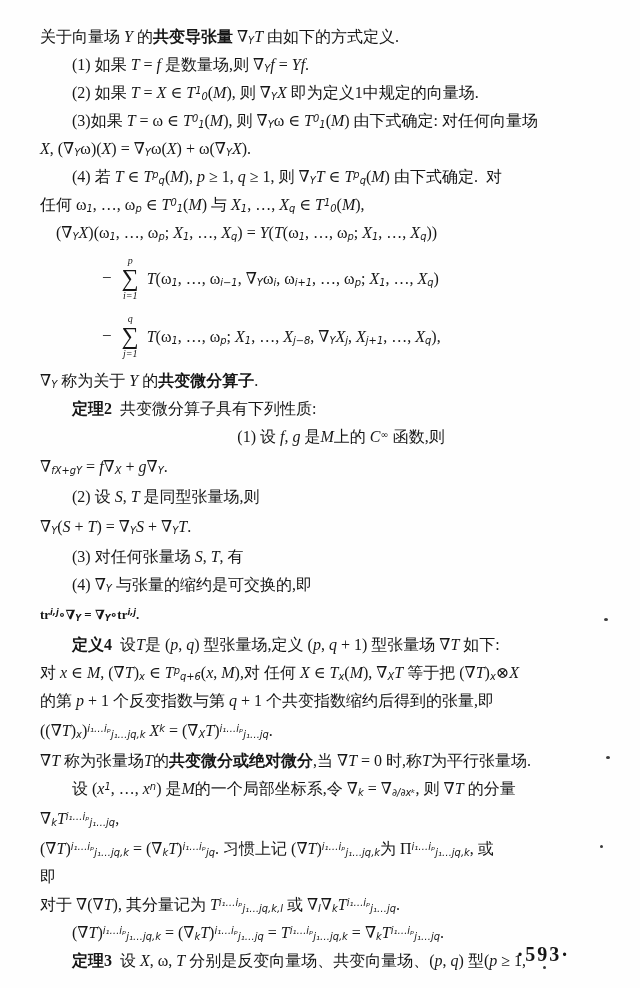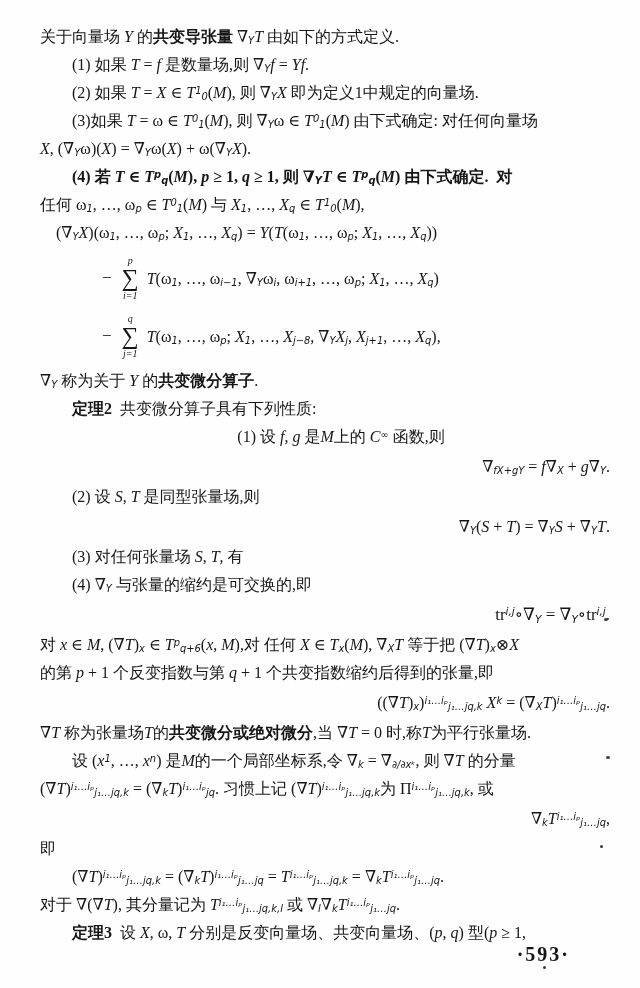--- a/index.html
+++ b/index.html
@@ -14,25 +14,25 @@
     font-size: 16px;
     box-sizing: border-box;
     padding: 23px 30px 0 40px;
   }
   .line {
     white-space: pre;
     line-height: 28px;
     min-height: 28px;
   }
   .line.display {
-    text-align: right;
+    text-align: left;
     text-indent: 0 !important;
     margin: 2px 0;
   }
-  .line.small { font-size: 17px; }
+  .line.small { font-size: 13px; font-weight: bold; }
   b { font-weight: bold; }
   i { font-style: italic; font-family: "Liberation Serif", "DejaVu Serif", serif; }
   sub, sup {
     font-size: 0.62em;
     font-style: italic;
     font-family: "DejaVu Sans", sans-serif;
     line-height: 0;
   }
   sup { vertical-align: 0.45em; }
   sub { vertical-align: -0.25em; }
@@ -78,44 +78,45 @@
 </head>
 <body>
 
 <div class="page">
   <div>
       <div class="line">关于向量场 <i>Y</i> 的<b>共变导张量</b> ∇<sub>Y</sub><i>T</i> 由如下的方式定义.</div>
       <div class="line" style="text-indent: 2em;">(1) 如果 <i>T</i> = <i>f</i> 是数量场,则 ∇<sub>Y</sub><i>f</i> = <i>Yf</i>.</div>
       <div class="line" style="text-indent: 2em;">(2) 如果 <i>T</i> = <i>X</i> ∈ <i>T</i><sup>1</sup><sub>0</sub>(<i>M</i>), 则 ∇<sub>Y</sub><i>X</i> 即为定义1中规定的向量场.</div>
       <div class="line" style="text-indent: 2em;">(3)如果 <i>T</i> = ω ∈ <i>T</i><sup>0</sup><sub>1</sub>(<i>M</i>), 则 ∇<sub>Y</sub>ω ∈ <i>T</i><sup>0</sup><sub>1</sub>(<i>M</i>) 由下式确定: 对任何向量场</div>
       <div class="line"><i>X</i>, (∇<sub>Y</sub>ω)(<i>X</i>) = ∇<sub>Y</sub>ω(<i>X</i>) + ω(∇<sub>Y</sub><i>X</i>).</div>
-      <div class="line" style="text-indent: 2em; font-weight: bold;">(4) 若 <i>T</i> ∈ <i>T</i><sup>p</sup><sub>q</sub>(<i>M</i>), <i>p</i> ≥ 1, <i>q</i> ≥ 1, 则 ∇<sub>Y</sub><i>T</i> ∈ <i>T</i><sup>p</sup><sub>q</sub>(<i>M</i>) 由下式确定.  对</div>
+      <div class="line" style="text-indent: 2em;">(4) 若 <i>T</i> ∈ <i>T</i><sup>p</sup><sub>q</sub>(<i>M</i>), <i>p</i> ≥ 1, <i>q</i> ≥ 1, 则 ∇<sub>Y</sub><i>T</i> ∈ <i>T</i><sup>p</sup><sub>q</sub>(<i>M</i>) 由下式确定.  对</div>
       <div class="line">任何 ω<sub>1</sub>, …, ω<sub>p</sub> ∈ <i>T</i><sup>0</sup><sub>1</sub>(<i>M</i>) 与 <i>X</i><sub>1</sub>, …, <i>X</i><sub>q</sub> ∈ <i>T</i><sup>1</sup><sub>0</sub>(<i>M</i>),</div>
       <div class="line" style="text-indent: 1em;">(∇<sub>Y</sub><i>X</i>)(ω<sub>1</sub>, …, ω<sub>p</sub>; <i>X</i><sub>1</sub>, …, <i>X</i><sub>q</sub>) = <i>Y</i>(<i>T</i>(ω<sub>1</sub>, …, ω<sub>p</sub>; <i>X</i><sub>1</sub>, …, <i>X</i><sub>q</sub>))</div>
       <div class="sum-line"><span class="minus">−</span><span class="sigma-block"><span class="lim">p</span><span class="sigma">∑</span><span class="lim">i=1</span></span><span><i>T</i>(ω<sub>1</sub>, …, ω<sub>i−1</sub>, ∇<sub>Y</sub>ω<sub>i</sub>, ω<sub>i+1</sub>, …, ω<sub>p</sub>; <i>X</i><sub>1</sub>, …, <i>X</i><sub>q</sub>)</span></div>
       <div class="sum-line"><span class="minus">−</span><span class="sigma-block"><span class="lim">q</span><span class="sigma">∑</span><span class="lim">j=1</span></span><span><i>T</i>(ω<sub>1</sub>, …, ω<sub>p</sub>; <i>X</i><sub>1</sub>, …, <i>X</i><sub>j−8</sub>, ∇<sub>Y</sub><i>X</i><sub>j</sub>, <i>X</i><sub>j+1</sub>, …, <i>X</i><sub>q</sub>),</span></div>
       <div class="line">∇<sub>Y</sub> 称为关于 <i>Y</i> 的<b>共变微分算子</b>.</div>
       <div class="line" style="text-indent: 2em;"><b>定理2</b>  共变微分算子具有下列性质:</div>
       <div class="line" style="text-indent: 2em; text-align: center;">(1) 设 <i>f</i>, <i>g</i> 是<i>M</i>上的 <i>C</i><sup>∞</sup> 函数,则</div>
       <div class="line display">∇<sub>fX+gY</sub> = <i>f</i>∇<sub>X</sub> + <i>g</i>∇<sub>Y</sub>.</div>
       <div class="line" style="text-indent: 2em;">(2) 设 <i>S</i>, <i>T</i> 是同型张量场,则</div>
       <div class="line display">∇<sub>Y</sub>(<i>S</i> + <i>T</i>) = ∇<sub>Y</sub><i>S</i> + ∇<sub>Y</sub><i>T</i>.</div>
       <div class="line" style="text-indent: 2em;">(3) 对任何张量场 <i>S</i>, <i>T</i>, 有</div>
       <div class="line" style="text-indent: 2em;">(4) ∇<sub>Y</sub> 与张量的缩约是可交换的,即</div>
       <div class="line display small">tr<sup>i,j</sup>∘∇<sub>Y</sub> = ∇<sub>Y</sub>∘tr<sup>i,j</sup>.</div>
+      <div class="line" style="text-indent: 2em;"><b>定义4</b>  设<i>T</i>是 (<i>p</i>, <i>q</i>) 型张量场,定义 (<i>p</i>, <i>q</i> + 1) 型张量场 ∇<i>T</i> 如下:</div>
       <div class="line">对 <i>x</i> ∈ <i>M</i>, (∇<i>T</i>)<sub>x</sub> ∈ <i>T</i><sup>p</sup><sub>q+6</sub>(<i>x</i>, <i>M</i>),对 任何 <i>X</i> ∈ <i>T</i><sub>x</sub>(<i>M</i>), ∇<sub>X</sub><i>T</i> 等于把 (∇<i>T</i>)<sub>x</sub>⊗<i>X</i></div>
       <div class="line">的第 <i>p</i> + 1 个反变指数与第 <i>q</i> + 1 个共变指数缩约后得到的张量,即</div>
       <div class="line display">((∇<i>T</i>)<sub>x</sub>)<sup>i₁…iₚ</sup><sub>j₁…jq,k</sub> <i>X</i><sup>k</sup> = (∇<sub>X</sub><i>T</i>)<sup>i₁…iₚ</sup><sub>j₁…jq</sub>.</div>
       <div class="line">∇<i>T</i> 称为张量场<i>T</i>的<b>共变微分或绝对微分</b>,当 ∇<i>T</i> = 0 时,称<i>T</i>为平行张量场.</div>
       <div class="line" style="text-indent: 2em;">设 (<i>x</i><sup>1</sup>, …, <i>x</i><sup>n</sup>) 是<i>M</i>的一个局部坐标系,令 ∇<sub>k</sub> = ∇<sub>∂/∂xᵏ</sub>, 则 ∇<i>T</i> 的分量</div>
+      <div class="line display">∇<sub>k</sub><i>T</i><sup>i₁…iₚ</sup><sub>j₁…jq</sub>,</div>
       <div class="line">(∇<i>T</i>)<sup>i₁…iₚ</sup><sub>j₁…jq,k</sub> = (∇<sub>k</sub><i>T</i>)<sup>i₁…iₚ</sup><sub>jq</sub>. 习惯上记 (∇<i>T</i>)<sup>i₁…iₚ</sup><sub>j₁…jq,k</sub>为 Π<sup>i₁…iₚ</sup><sub>j₁…jq,k</sub>, 或</div>
-      <div class="line display">∇<sub>k</sub><i>T</i><sup>i₁…iₚ</sup><sub>j₁…jq</sub>,</div>
       <div class="line">即</div>
+      <div class="line">对于 ∇(∇<i>T</i>), 其分量记为 <i>T</i><sup>i₁…iₚ</sup><sub>j₁…jq,k,l</sub> 或 ∇<sub>l</sub>∇<sub>k</sub><i>T</i><sup>i₁…iₚ</sup><sub>j₁…jq</sub>.</div>
       <div class="line" style="text-indent: 2em;">(∇<i>T</i>)<sup>i₁…iₚ</sup><sub>j₁…jq,k</sub> = (∇<sub>k</sub><i>T</i>)<sup>i₁…iₚ</sup><sub>j₁…jq</sub> = <i>T</i><sup>i₁…iₚ</sup><sub>j₁…jq,k</sub> = ∇<sub>k</sub><i>T</i><sup>i₁…iₚ</sup><sub>j₁…jq</sub>.</div>
-      <div class="line">对于 ∇(∇<i>T</i>), 其分量记为 <i>T</i><sup>i₁…iₚ</sup><sub>j₁…jq,k,l</sub> 或 ∇<sub>l</sub>∇<sub>k</sub><i>T</i><sup>i₁…iₚ</sup><sub>j₁…jq</sub>.</div>
       <div class="line" style="text-indent: 2em;"><b>定理3</b>  设 <i>X</i>, ω, <i>T</i> 分别是反变向量场、共变向量场、(<i>p</i>, <i>q</i>) 型(<i>p</i> ≥ 1,</div>
     </div>
   <div class="page-number">·593·</div>
   <div class="speck" style="left:604px; top:618px; width:4px; height:3px;"></div>
   <div class="speck" style="left:606px; top:756px; width:4px; height:3px;"></div>
   <div class="speck" style="left:600px; top:845px; width:3px; height:3px;"></div>
   <div class="speck" style="left:543px; top:966px; width:3px; height:3px;"></div>
 </div>
 
 </body></html>

